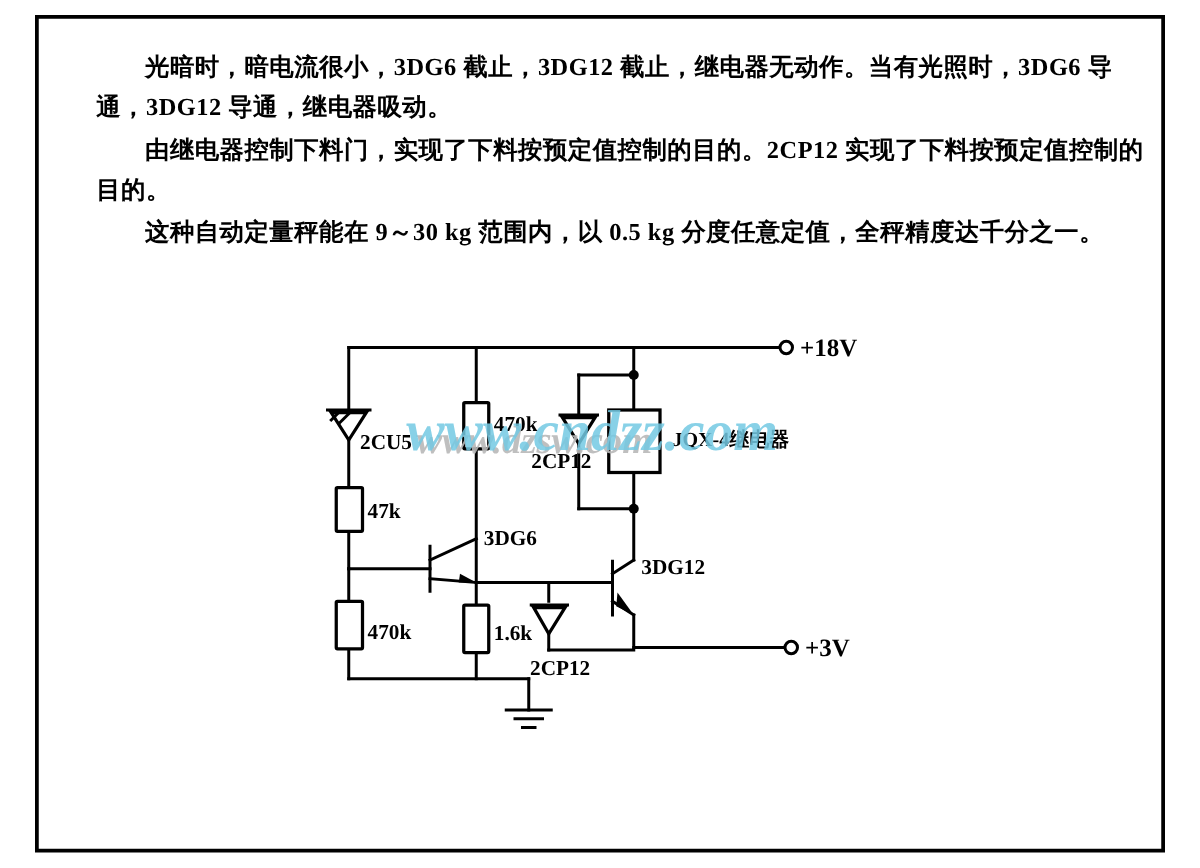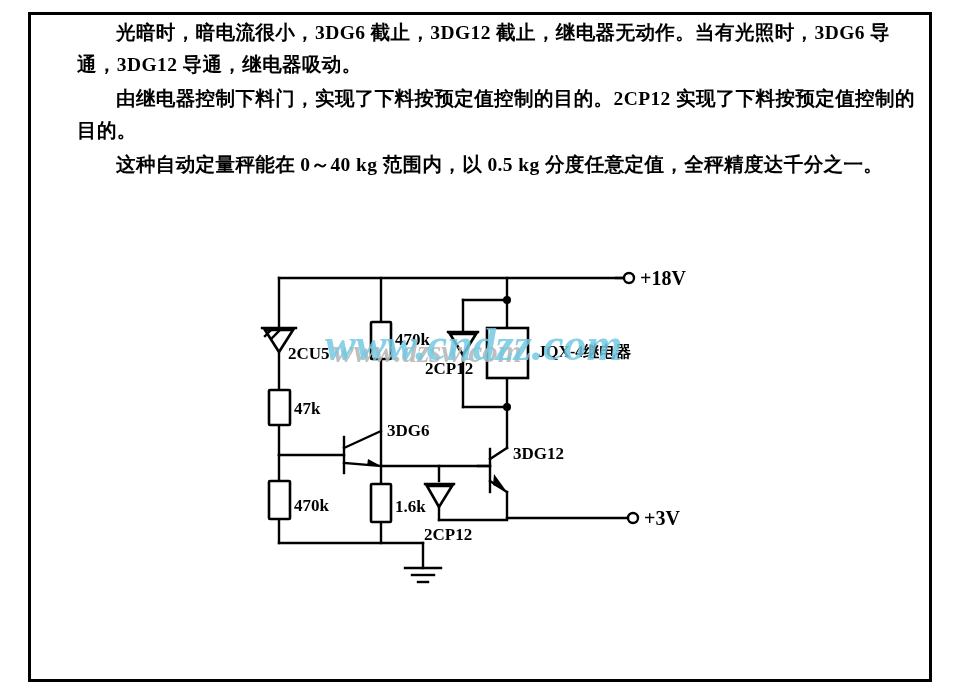--- a/index.html
+++ b/index.html
@@ -31,21 +31,21 @@
     width: 904px;
     height: 670px;
     border: 3px solid #000000;
     box-sizing: border-box;
     background: #ffffff;
   }
   
   #text-block {
     position: absolute;
     left: 46px;
-    top: 2px;
+    top: 24px;
     width: 840px;
   }
   .para {
     font-size: 19.5px;
     line-height: 32px;
     letter-spacing: 0.4px;
     text-indent: 2em;
     margin: 0 0 2px 0;
     font-weight: 600;
     color: #000;
@@ -103,21 +103,21 @@
 </head>
 <body>
 
 <div id="page">
 
   <div id="frame">
 
     <div id="text-block">
       <p class="para">光暗时，暗电流很小，3DG6 截止，3DG12 截止，继电器无动作。当有光照时，3DG6 导通，3DG12 导通，继电器吸动。</p>
       <p class="para">由继电器控制下料门，实现了下料按预定值控制的目的。2CP12 实现了下料按预定值控制的目的。</p>
-      <p class="para">这种自动定量秤能在 0～40 kg 范围内，以 0.5 kg 分度任意定值，全秤精度达千分之一。</p>
+      <p class="para">这种自动定量秤能在 9～30 kg 范围内，以 0.5 kg 分度任意定值，全秤精度达千分之一。</p>
     </div>
 
   </div>
 
   <div id="circuit">
     <svg width="960" height="694" viewBox="0 0 960 694" xmlns="http://www.w3.org/2000/svg">
 
       <g>
 
         <path class="wire" d="M 279 278 L 625 278"></path>

